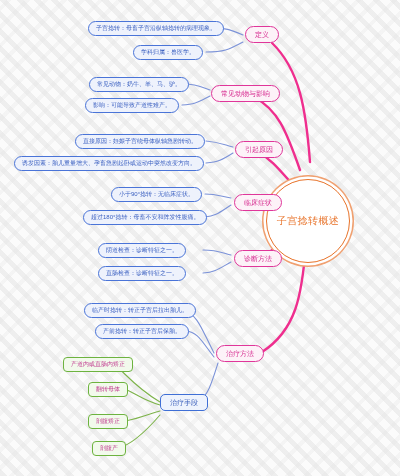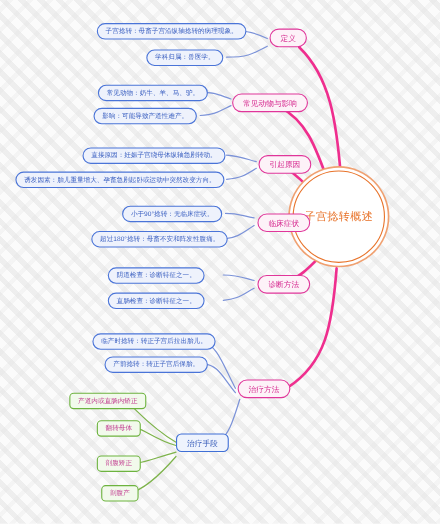--- a/index.html
+++ b/index.html
@@ -124,21 +124,21 @@
     </g>
 
     <g fill="none" stroke="#7db34a" stroke-width="1.1" stroke-linecap="round">
       <path d="M160,402 C136,388 124,372 114,364"></path>
       <path d="M160,405 C142,400 134,392 124,389"></path>
       <path d="M160,411 C142,416 134,420 124,421"></path>
       <path d="M160,415 C140,438 128,446 118,448"></path>
     </g>
   </svg>
 
-  <div class="node" id="root-node" style="left:266px; top:155px;">
+  <div class="node" id="root-node" style="left:266px; top:179px;">
     <span>子宫捻转概述</span>
   </div>
 
   <div class="node l2" style="left:245px; top:26px;">
     <span>定义</span>
   </div>
   <div class="node leaf" style="left:88px; top:21px;">
     <span>子宫捻转：母畜子宫沿纵轴捻转的病理现象。</span>
   </div>
   <div class="node leaf" style="left:133px; top:45px;">

